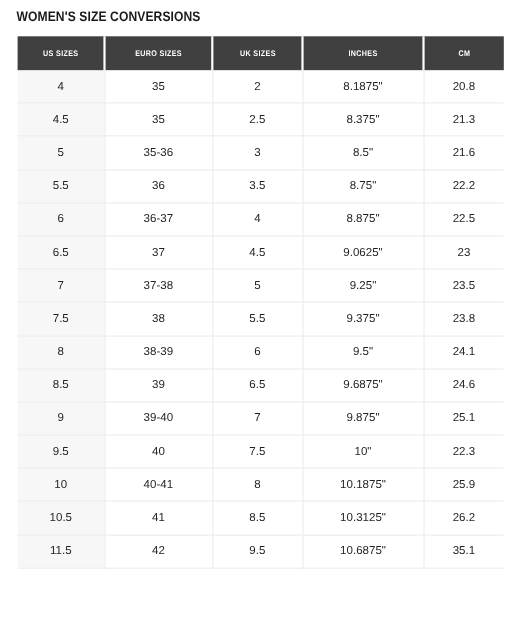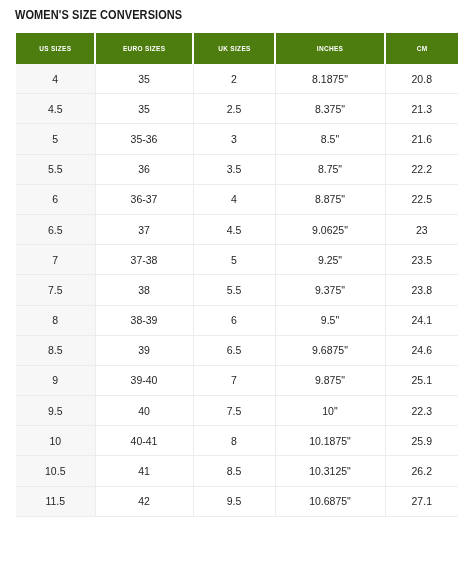--- a/index.html
+++ b/index.html
@@ -45,21 +45,21 @@
     table-layout: fixed;
     width: 442px;
   }
   table.size-table col.c-us    { width: 79px; }
   table.size-table col.c-euro  { width: 98px; }
   table.size-table col.c-uk    { width: 82px; }
   table.size-table col.c-in    { width: 110px; }
   table.size-table col.c-cm    { width: 73px; }
 
   thead th {
-    background: #4d7c0f;
+    background: #404040;
     color: #ffffff;
     height: 31px;
     font-size: 7.4px;
     font-weight: bold;
     letter-spacing: 0.35px;
     text-transform: uppercase;
     text-align: center;
     vertical-align: middle;
     padding: 0;
     border-right: 2px solid #ffffff;
@@ -223,19 +223,19 @@
             <td class="col-euro">41</td>
             <td class="col-uk">8.5</td>
             <td class="col-in">10.3125"</td>
             <td class="col-cm">26.2</td>
           </tr>
           <tr>
             <td class="col-us">11.5</td>
             <td class="col-euro">42</td>
             <td class="col-uk">9.5</td>
             <td class="col-in">10.6875"</td>
-            <td class="col-cm">27.1</td>
+            <td class="col-cm">35.1</td>
           </tr>
         </tbody>
     </table>
   </div>
 
 </div>
 
 </body></html>

